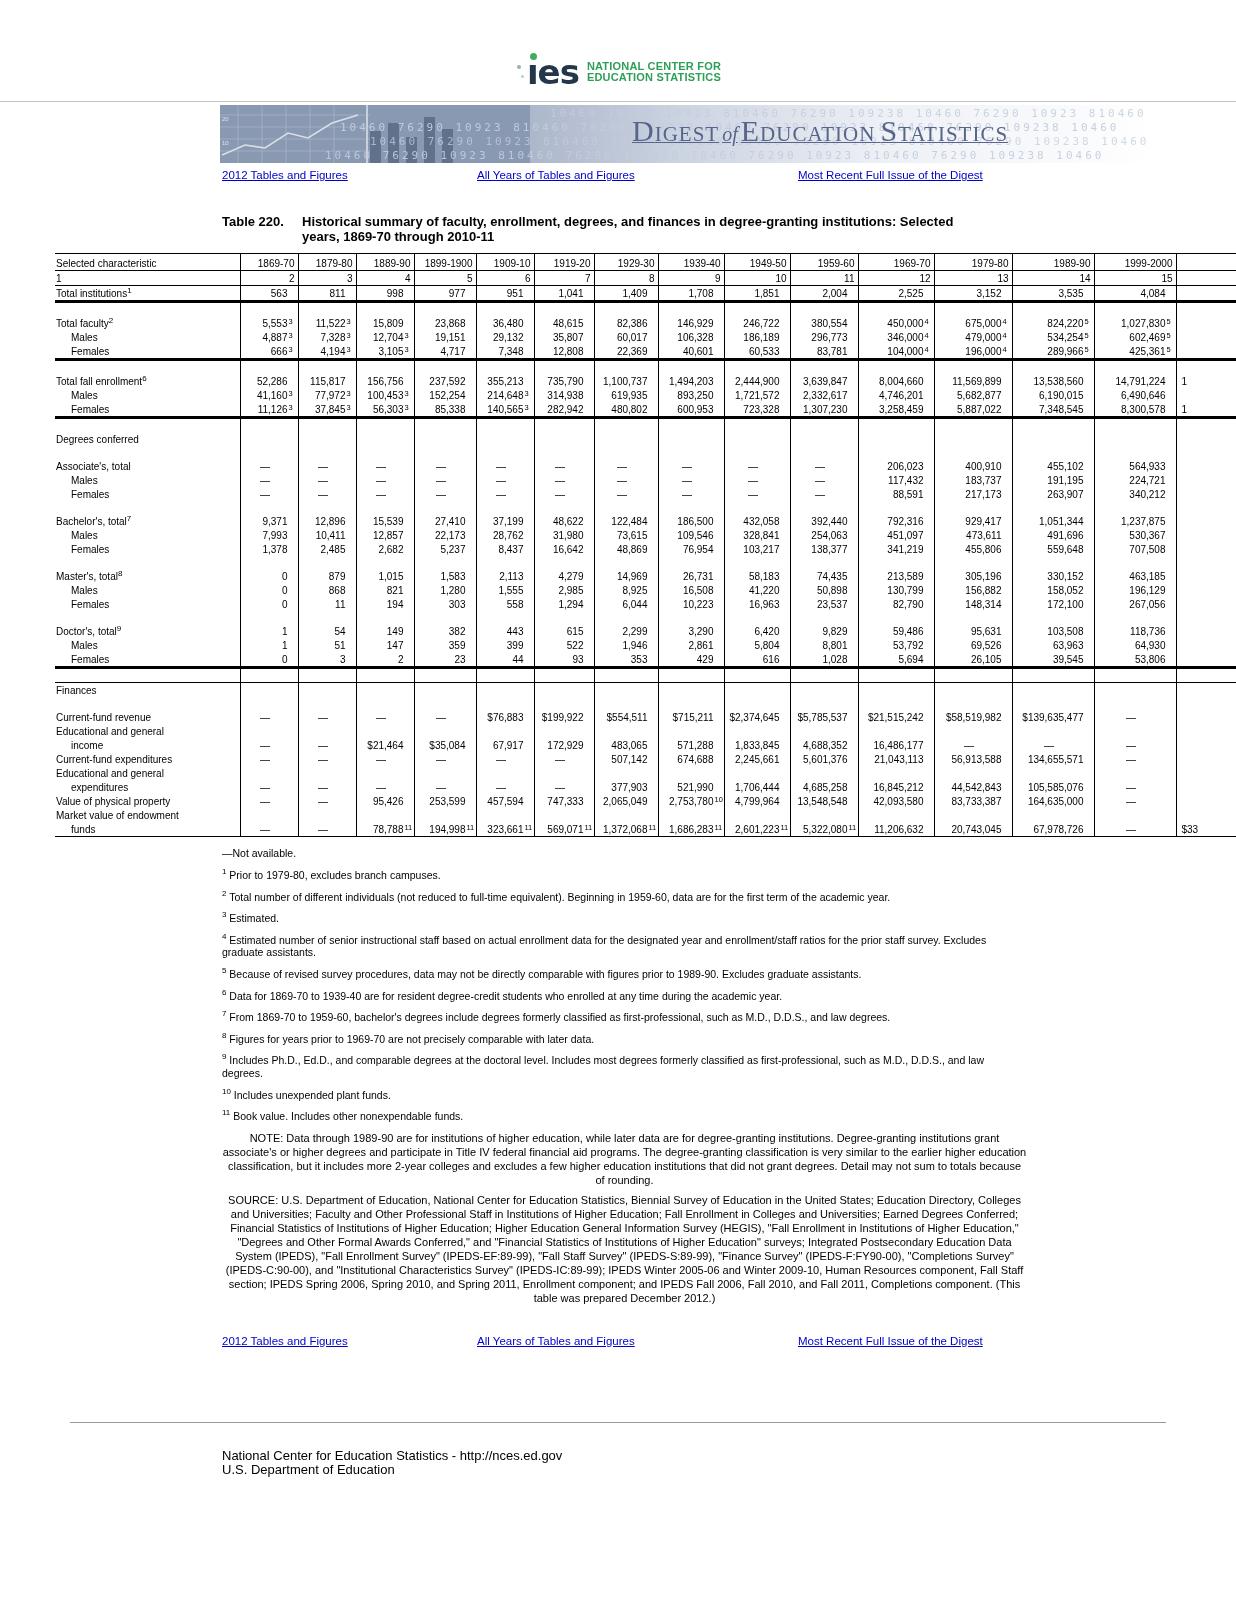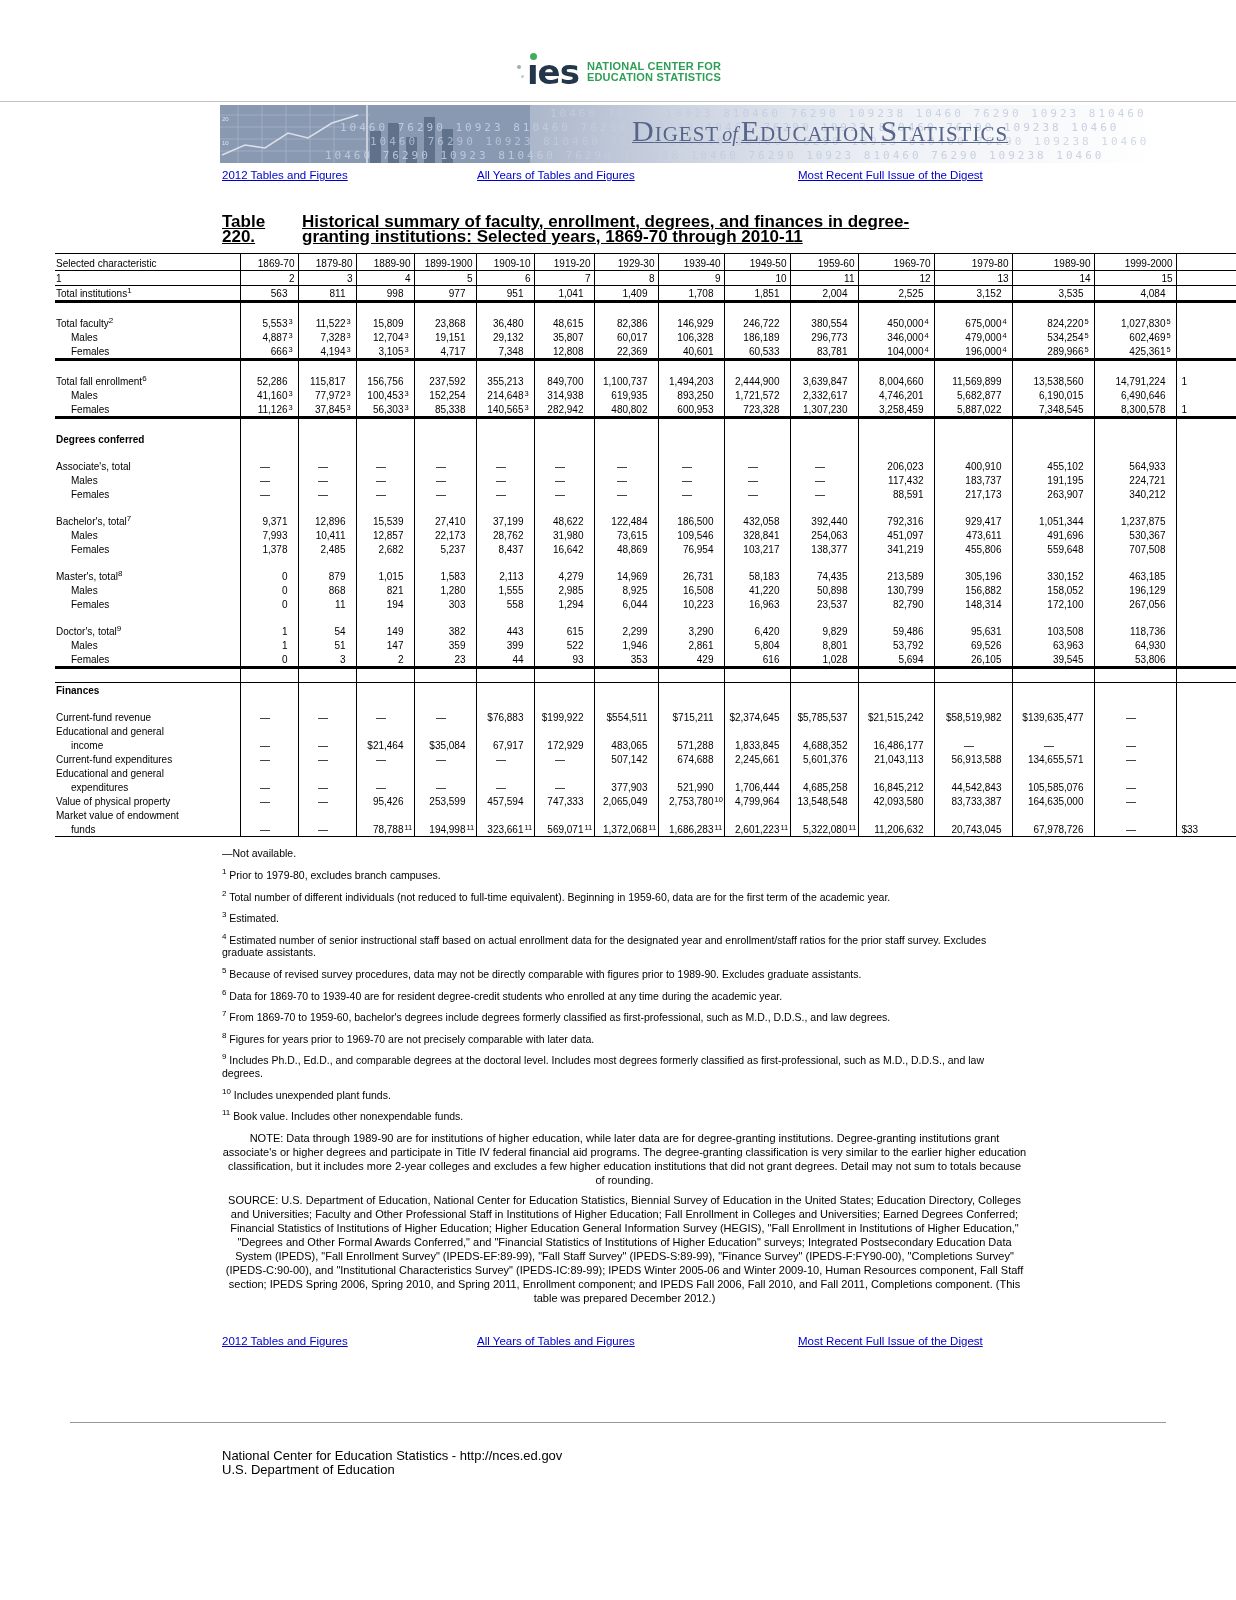--- a/index.html
+++ b/index.html
@@ -33,21 +33,21 @@
     font-family:"Liberation Serif","DejaVu Serif",serif; white-space:nowrap; letter-spacing:1px;text-decoration:underline; }
   .bt-big { font-size:30px; } .bt-sm { font-size:21px; }
   .bt-of { font-size:20px; font-style:italic; margin:0 3px; letter-spacing:0; }
 
   
   .links-row { position:relative; margin-left:220px; width:960px; height:15px; font-size:11.5px; margin-top:6px; }
   .links-row a { color:#0000cc; text-decoration:underline; position:absolute; white-space:nowrap; cursor:pointer; }
   .links-row .l0 { left:2px; } .links-row .l1 { left:257px; } .links-row .l2 { left:578px; }
 
   
-  .title-block { margin:30px 0 0 222px; display:flex; font-size:17px; font-weight:bold; line-height:15px;text-decoration:underline; }
+  .title-block { margin:30px 0 0 222px; display:flex; font-size:13px; font-weight:bold; line-height:15px; }
   .tnum { width:80px; flex:none; }
   .ttext { width:665px; }
 
   
   .table-wrap { margin:9px 0 0 55px; width:1181px; overflow:hidden; }
   table { border-collapse:collapse; table-layout:fixed; width:1181px; font-size:10px; }
   th,td { padding:0; font-weight:normal; vertical-align:bottom; height:14px; line-height:13px; white-space:nowrap; }
   td,th { border-left:1px solid #000; }
   .lbl,.lbl-h { border-left:none !important; text-align:left; padding-left:1px; }
   thead tr.yrs th { border-top:1px solid #000; border-bottom:1px solid #000; height:16px; }
@@ -56,21 +56,21 @@
   td.val { text-align:right; }
   td.c { text-align:center; padding-right:8px; }
   td.pcol { text-align:left; padding-left:5px; }
   .s { display:inline-block; width:9px; font-size:7.5px; line-height:8px; text-align:left; padding-left:1px;
        position:relative; top:-3px; vertical-align:baseline; }
   td.lbl sup, .fn sup { font-size:8px; line-height:8px; }
   tr.bbk td { border-bottom:3px solid #000; }
   tr.bbn td { border-bottom:1px solid #000; }
   tr.sp td { height:13px; }
   td.i1 { padding-left:16px; }
-  .boldcell { font-weight:bold; }
+  .boldcell { font-weight:normal; }
 
   
   .fns { margin:10px 0 0 222px; width:805px; font-size:10.5px; line-height:13px; }
   .fn { margin-bottom:8px; }
   .note-p,.src-p { margin:4px 0 0 222px; width:805px; font-size:11px; line-height:14px;text-align:center; }
   .src-p { margin-top:6px; }
   .bottom-links { margin-top:30px; }
   .bottom-rule { margin:72px 0 0 70px; width:1096px; border-top:1px solid #999; height:0; }
   .footer { margin:26px 0 0 222px; font-size:13px; line-height:14px; }
 </style>
@@ -302,21 +302,21 @@
           <td></td>
           <td class="pcol"></td>
         </tr>
         <tr>
           <td class="lbl">Total fall enrollment<sup>6</sup></td>
           <td class="val"><span>52,286</span><span class="s"></span></td>
           <td class="val"><span>115,817</span><span class="s"></span></td>
           <td class="val"><span>156,756</span><span class="s"></span></td>
           <td class="val"><span>237,592</span><span class="s"></span></td>
           <td class="val"><span>355,213</span><span class="s"></span></td>
-          <td class="val"><span>849,700</span><span class="s"></span></td>
+          <td class="val"><span>735,790</span><span class="s"></span></td>
           <td class="val"><span>1,100,737</span><span class="s"></span></td>
           <td class="val"><span>1,494,203</span><span class="s"></span></td>
           <td class="val"><span>2,444,900</span><span class="s"></span></td>
           <td class="val"><span>3,639,847</span><span class="s"></span></td>
           <td class="val"><span>8,004,660</span><span class="s"></span></td>
           <td class="val"><span>11,569,899</span><span class="s"></span></td>
           <td class="val"><span>13,538,560</span><span class="s"></span></td>
           <td class="val"><span>14,791,224</span><span class="s"></span></td>
           <td class="pcol">1</td>
         </tr>

